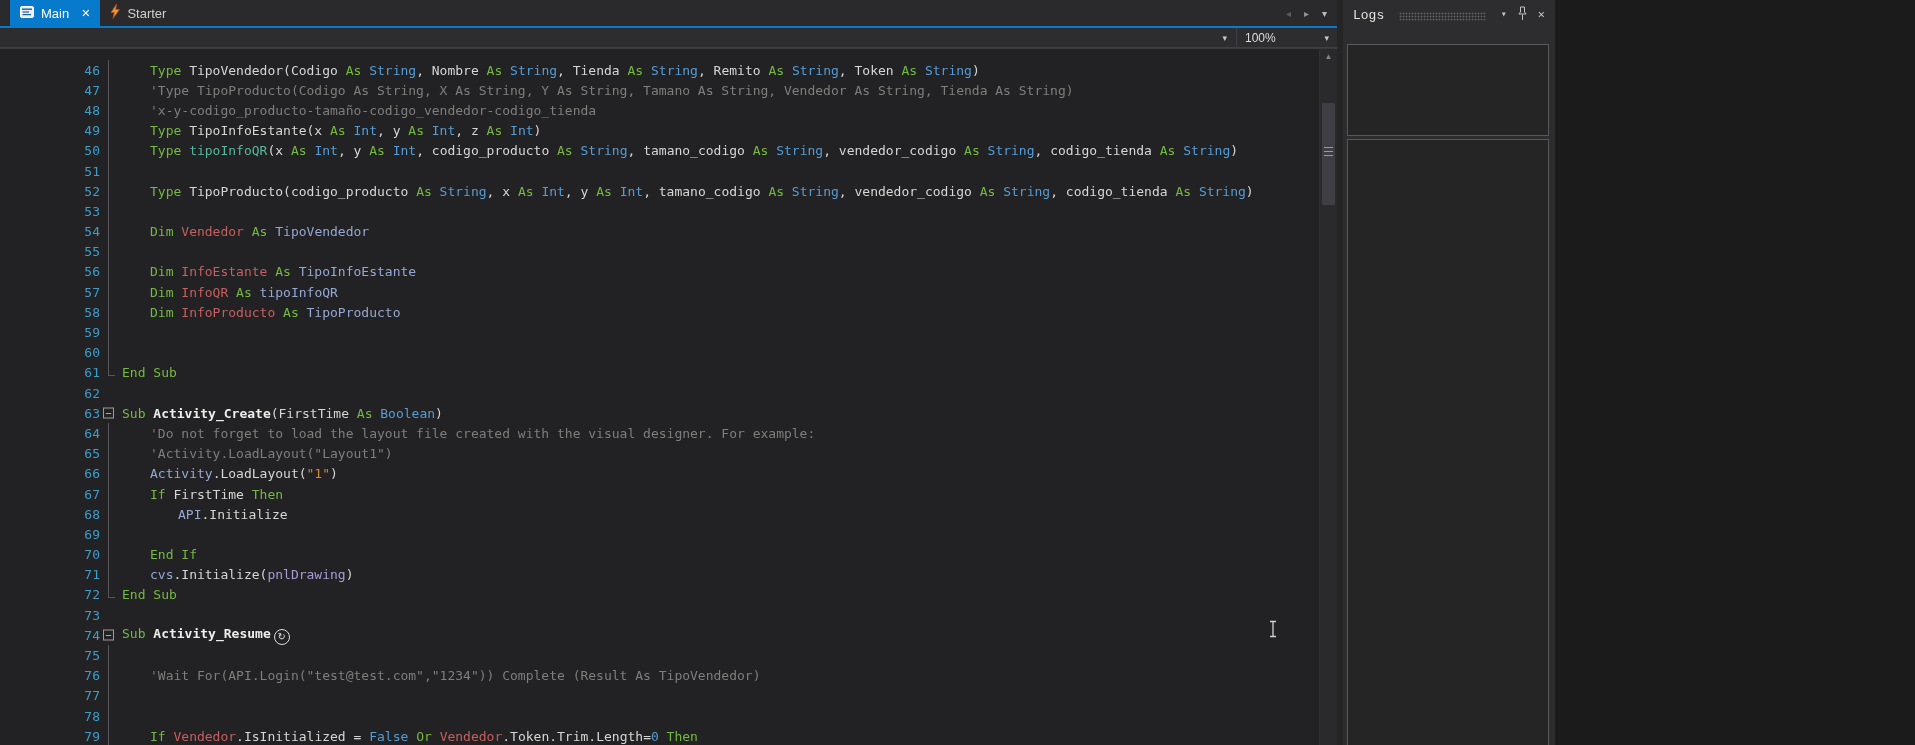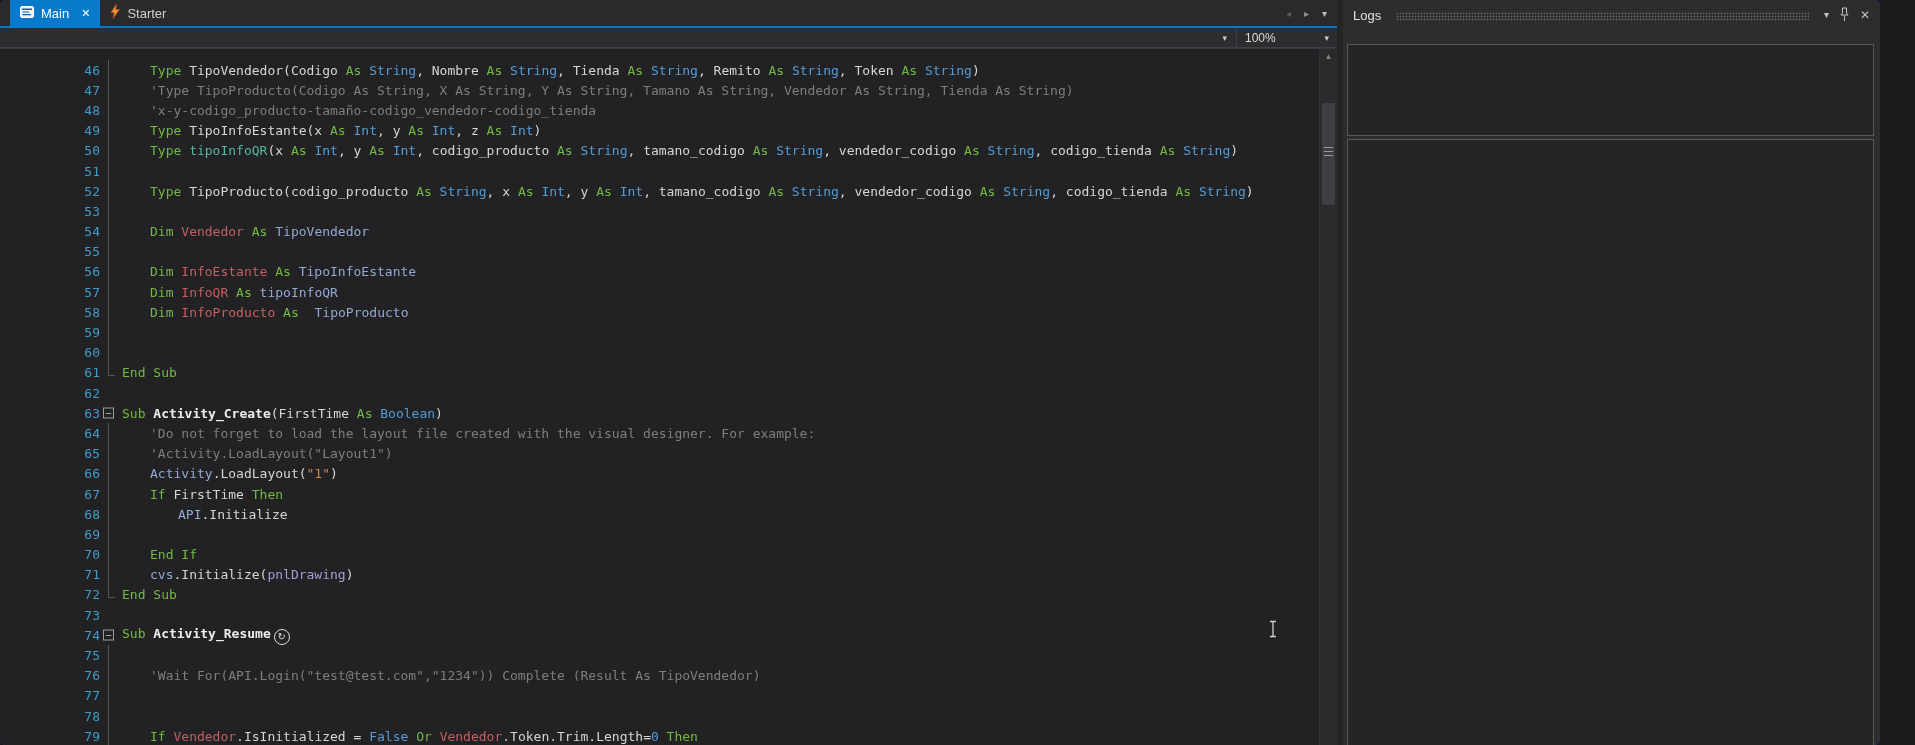--- a/index.html
+++ b/index.html
@@ -1,17 +1,17 @@
 <!DOCTYPE html>
 <html><head>
 <meta charset="utf-8">
 <style>
   html,body{margin:0;padding:0;background:#1b1b1c;}
-  .app{position:relative;width:1880px;height:745px;background:#1d4ed8;overflow:hidden;
-       font-family:"Liberation Sans",sans-serif;border-radius:6px;-webkit-font-smoothing:antialiased;}
+  .app{position:relative;width:1555px;height:745px;background:#1d4ed8;overflow:hidden;
+       font-family:"Liberation Sans",sans-serif;-webkit-font-smoothing:antialiased;}
 
   
   .left-pane{position:absolute;left:0;top:0;width:1337px;height:745px;background:#222224;}
 
   .tabbar{position:relative;height:26px;background:#2a2a2d;display:flex;align-items:stretch;padding-left:10px;}
   .tab{display:flex;align-items:center;gap:7px;padding:0 10px;font-size:13px;color:#cfcfcf;cursor:default;}
   .tab.active{background:#077acb;color:#ffffff;}
   .tab-close{font-size:11px;color:#ffffff;margin-left:5px;line-height:1;}
   .tab-nav{position:absolute;right:10px;top:0;height:26px;display:flex;align-items:center;gap:13px;font-size:10px;}
   .nav-back{color:#5c5c5c;} .nav-fwd{color:#929292;} .nav-more{color:#bdbdbd;}
@@ -48,21 +48,21 @@
   .sb-grip{position:absolute;left:2px;right:2px;top:44px;}
   .sb-grip div{border-top:1px solid #9a9a9e;margin-bottom:3px;}
 
   .ibeam{position:absolute;left:1268px;top:620px;}
 
   
   .splitter{position:absolute;left:1337px;top:0;width:6px;height:745px;background:#252526;cursor:ew-resize;}
 
   
   .logs{position:absolute;left:1343px;top:0;right:0;bottom:0;background:#2d2d30;}
-  .logs-header{height:30px;display:flex;align-items:center;padding:0 10px;gap:10px;color:#e2e2e2;font-size:13px;}
+  .logs-header{height:30px;display:flex;align-items:center;padding:0 10px;gap:10px;color:#e2e2e2;font-size:13px;font-family:Liberation Mono, monospace;}
   .logs-dots{flex:1;height:9px;margin:3px 5px 0 5px;
              background-image:radial-gradient(circle,#646466 0.9px,transparent 1.05px);
              background-size:3px 3px;}
   .logs-btn{color:#c2c2c2;font-size:10px;line-height:1;cursor:default;}
   .logs-close{font-size:12px;}
   .logs-box1{position:absolute;left:4px;right:6px;top:44px;height:90px;border:1px solid #58585a;background:#252526;}
   .logs-box2{position:absolute;left:4px;right:6px;top:139px;bottom:-2px;border:1px solid #58585a;background:#252526;}
 </style>
 </head>
 <body>
@@ -167,21 +167,21 @@
             <div class="code" style="padding-left: 32px;"><span style="color: rgb(116, 185, 65);">Dim </span><span style="color: rgb(198, 95, 95);">InfoEstante</span><span style="color: rgb(116, 185, 65);"> As </span><span style="color: rgb(148, 168, 211);">TipoInfoEstante</span></div>
           </div>
           <div class="code-line">
             <div class="ln">57</div>
             <div class="fold fold-stem"></div>
             <div class="code" style="padding-left: 32px;"><span style="color: rgb(116, 185, 65);">Dim </span><span style="color: rgb(198, 95, 95);">InfoQR</span><span style="color: rgb(116, 185, 65);"> As </span><span style="color: rgb(148, 168, 211);">tipoInfoQR</span></div>
           </div>
           <div class="code-line">
             <div class="ln">58</div>
             <div class="fold fold-stem"></div>
-            <div class="code" style="padding-left: 32px;"><span style="color: rgb(116, 185, 65);">Dim </span><span style="color: rgb(198, 95, 95);">InfoProducto</span><span style="color: rgb(116, 185, 65);"> As </span><span style="color: rgb(148, 168, 211); margin-left: 8px;">TipoProducto</span></div>
+            <div class="code" style="padding-left: 32px;"><span style="color: rgb(116, 185, 65);">Dim </span><span style="color: rgb(198, 95, 95);">InfoProducto</span><span style="color: rgb(116, 185, 65);"> As </span><span style="color: rgb(148, 168, 211);">TipoProducto</span></div>
           </div>
           <div class="code-line">
             <div class="ln">59</div>
             <div class="fold fold-stem"></div>
             <div class="code" style="padding-left: 4px;"></div>
           </div>
           <div class="code-line">
             <div class="ln">60</div>
             <div class="fold fold-stem"></div>
             <div class="code" style="padding-left: 4px;"></div>

